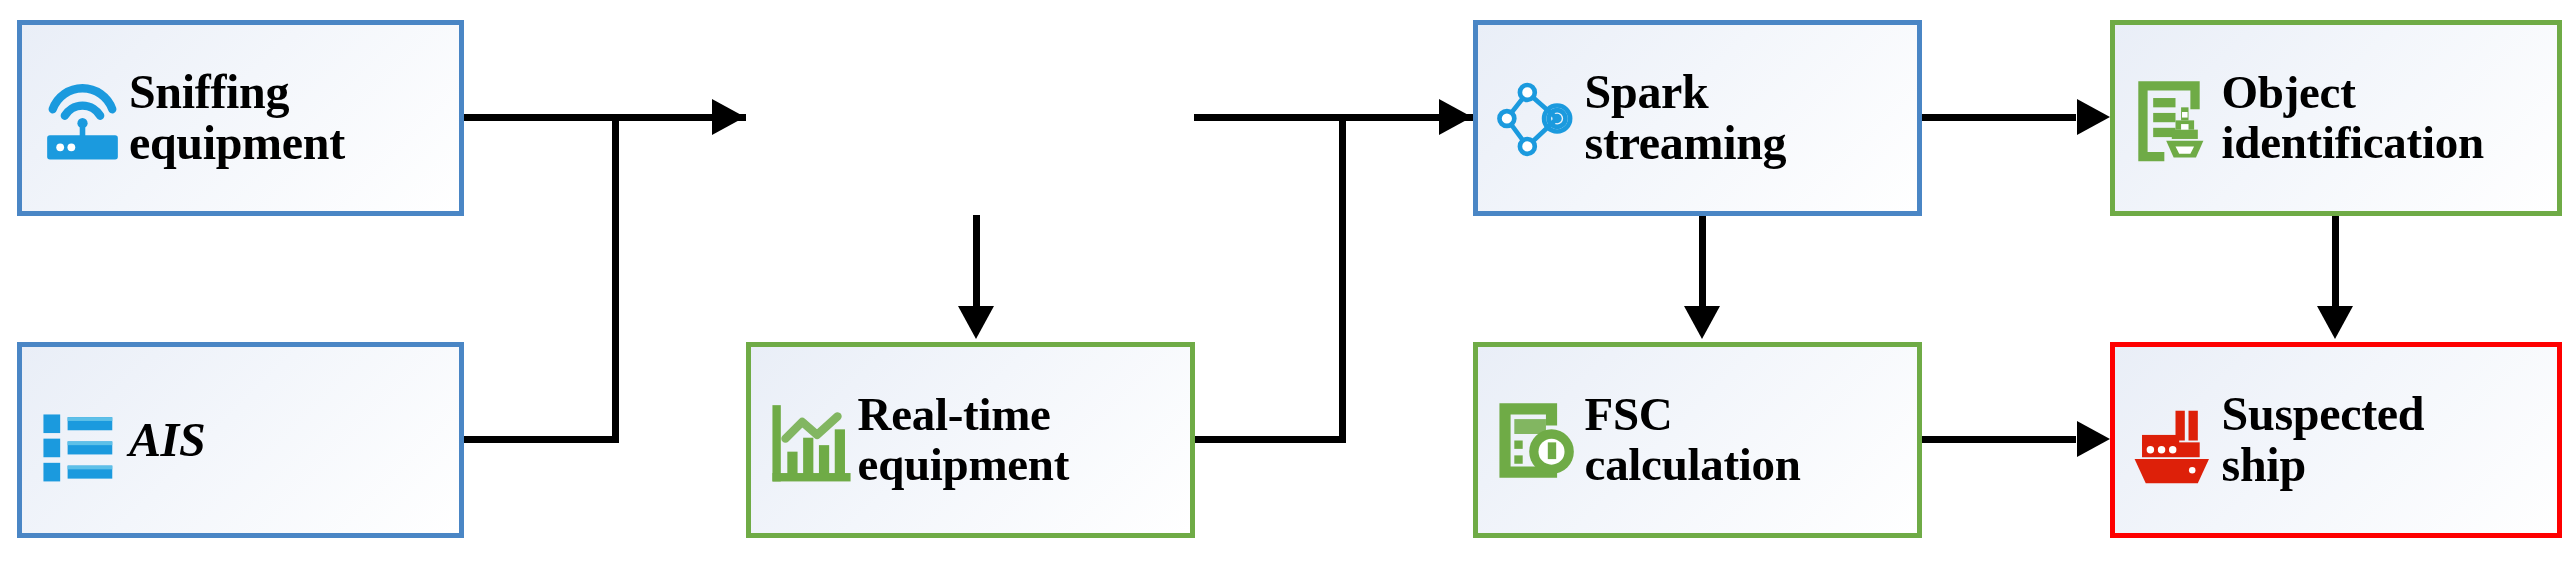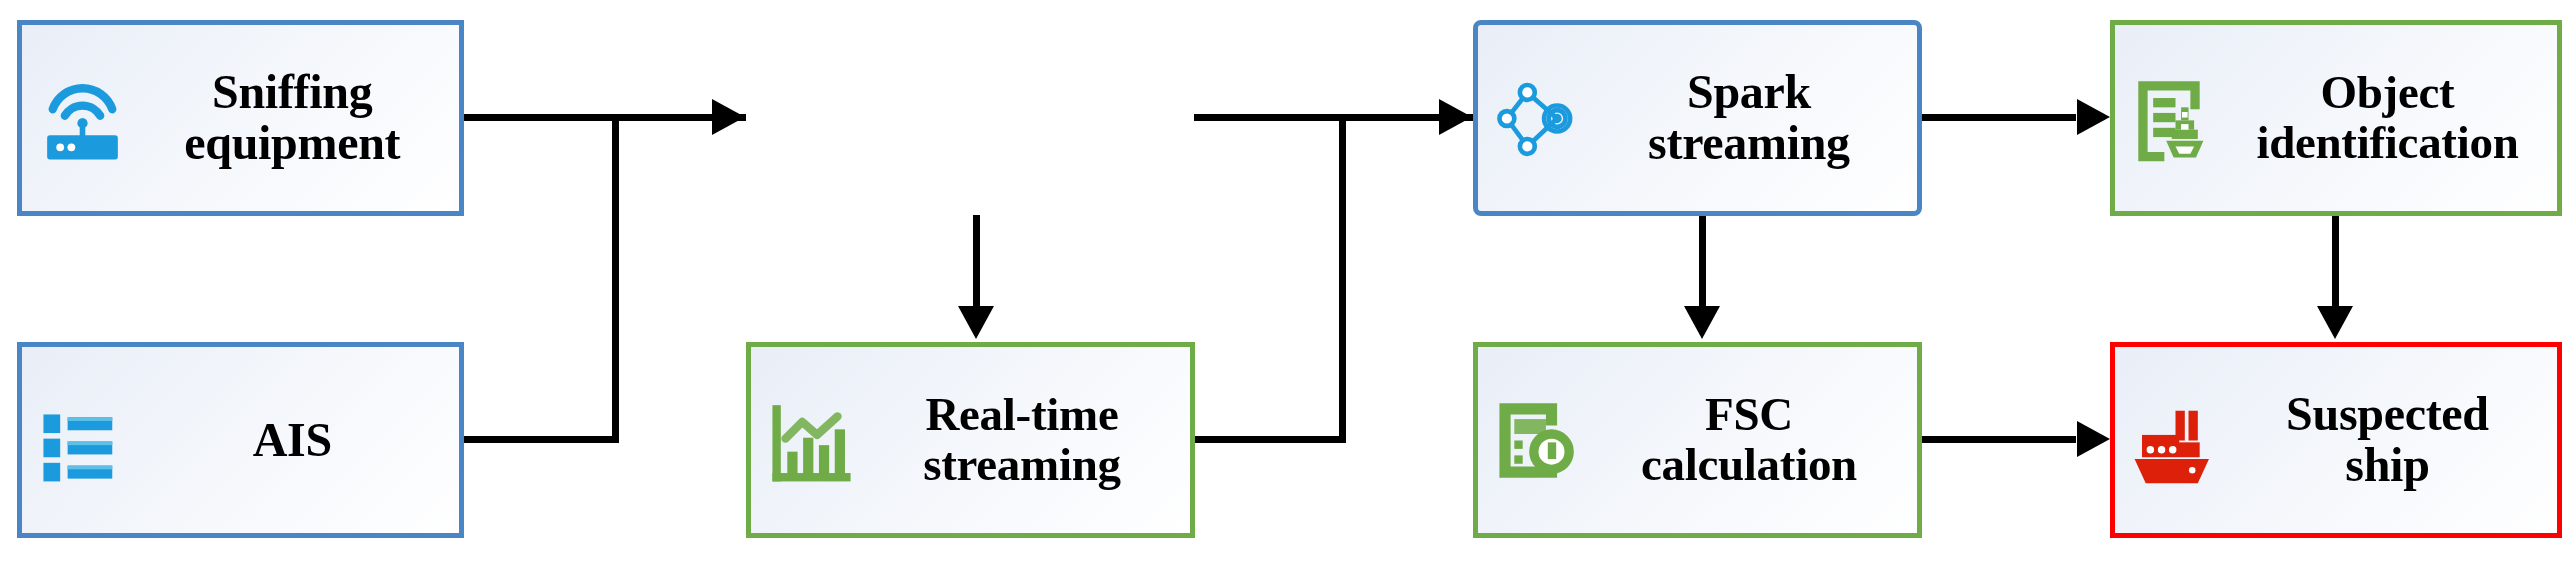--- a/index.html
+++ b/index.html
@@ -17,21 +17,21 @@
   .node.red   {border:5.6px solid #fe0000;}
 
   .node .ico{
     flex:0 0 auto;
     width:93px;height:93px;
     margin-left:13.6px;
     display:flex;align-items:center;justify-content:center;
   }
   .node .lbl{
     flex:1 1 auto;
-    text-align:center;
+    text-align:left;
     font-weight:bold;
     font-size:48px;
     line-height:1.06;
     color:#000;
     padding:0 3.7px 0 0;
     letter-spacing:-0.3px;
     white-space:pre-line;
   }
   .node.wide-label .lbl{font-size:47px;}
 
@@ -95,21 +95,21 @@
         <rect x="47" y="55" width="6" height="18" fill="#1b9ade"></rect>
         <rect x="12" y="68" width="76" height="26" rx="3" fill="#1b9ade"></rect>
         <circle cx="26" cy="81" r="4.2" fill="#ffffff"></circle>
         <circle cx="38" cy="81" r="4.2" fill="#ffffff"></circle>
       </svg>
     </span>
     <span class="lbl">Sniffing
 equipment</span>
   </div>
 
-  <div class="node blue" style="left:17.3px; top:342px; width:447px; height:196px;">
+  <div class="node blue" style="left:17.3px; top:342px; width:447px; height:196px;font-style:italic;">
     <span class="ico">
       <svg width="93" height="93" viewBox="0 0 100 100" aria-hidden="true">
         <g fill="#1b9ade">
           <rect x="8" y="22" width="18" height="20"></rect>
           <rect x="34" y="25" width="48" height="14"></rect>
           <rect x="8" y="48" width="18" height="20"></rect>
           <rect x="34" y="51" width="48" height="14"></rect>
           <rect x="8" y="74" width="18" height="20"></rect>
           <rect x="34" y="77" width="48" height="14"></rect>
         </g>
@@ -132,24 +132,24 @@
           <rect x="8" y="85" width="84" height="9"></rect>
           <rect x="24" y="62" width="11" height="24"></rect>
           <rect x="41" y="47" width="11" height="39"></rect>
           <rect x="58" y="55" width="11" height="31"></rect>
           <rect x="75" y="38" width="11" height="48"></rect>
         </g>
         <polyline points="22,48 40,30 56,44 78,24" fill="none" stroke="#6fab46" stroke-width="9" stroke-linejoin="round" stroke-linecap="round" opacity="0.85"></polyline>
       </svg>
     </span>
     <span class="lbl">Real-time
-streaming</span>
-  </div>
-
-  <div class="node blue" style="left:1473px; top:20px; width:449px; height:196px;border-radius:8px;">
+equipment</span>
+  </div>
+
+  <div class="node blue" style="left:1473px; top:20px; width:449px; height:196px;">
     <span class="ico">
       <svg width="93" height="93" viewBox="0 0 100 100" aria-hidden="true">
         <g stroke="#1b9ade" stroke-width="5" fill="none">
           <path d="M38 22 L16 50 L38 80 L70 50 Z"></path>
           <circle cx="38" cy="22" r="8" fill="#ffffff"></circle>
           <circle cx="16" cy="50" r="8" fill="#ffffff"></circle>
           <circle cx="38" cy="80" r="8" fill="#ffffff"></circle>
           <circle cx="70" cy="50" r="14"></circle>
           <circle cx="70" cy="50" r="9"></circle>
         </g>

